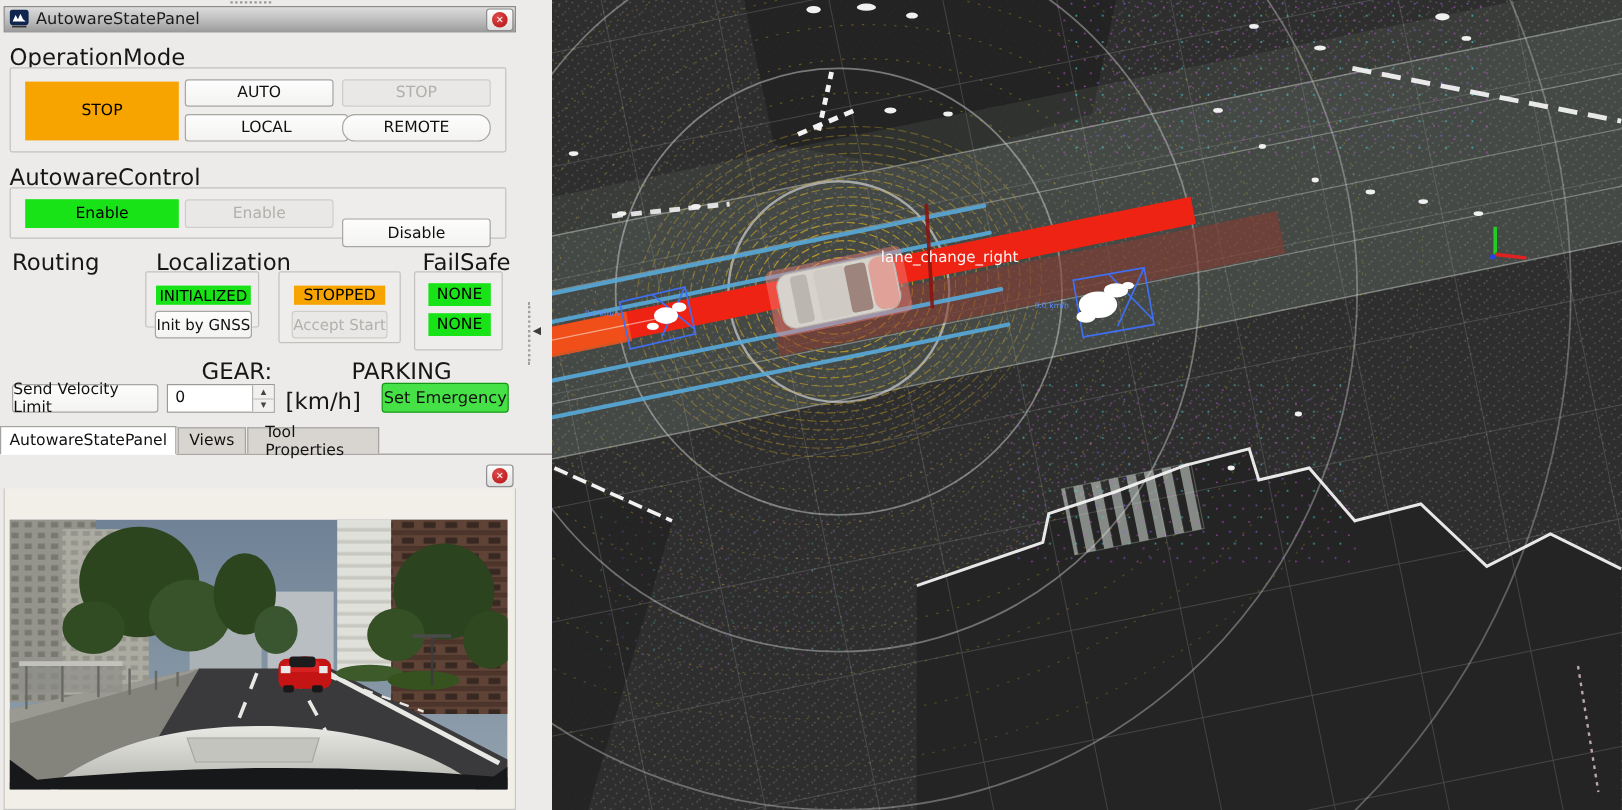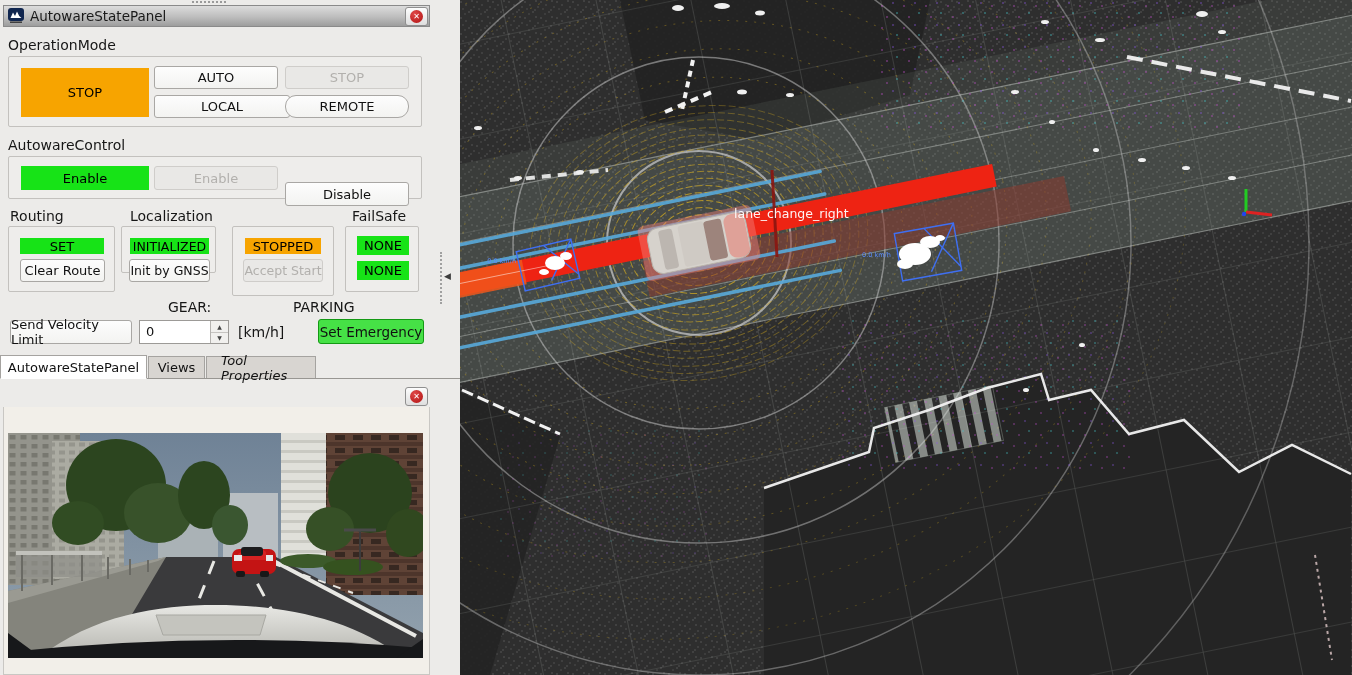--- a/index.html
+++ b/index.html
@@ -11,21 +11,21 @@
   .dock-handle{position:absolute;left:192px;top:1px;width:34px;height:4px;border-top:2px dotted #9a9a9a;}
   .titlebar{position:absolute;left:3px;width:427px;height:22px;
             background:linear-gradient(#dcdcdc,#bdbdbd 55%,#9d9d9d);
             border:1px solid #8a8a8a;display:flex;align-items:center;box-sizing:border-box;}
   .titlebar .ttl{margin-left:6px;font-size:13.5px;color:#1a1a1a;}
   .closebtn{position:absolute;right:3px;top:2px;width:21px;height:17px;border:1px solid #8f8f8f;border-radius:3px;
             background:linear-gradient(#fdfdfd,#dedede);display:flex;align-items:center;justify-content:center;cursor:pointer;}
   .closebtn .reddot{width:13px;height:13px;border-radius:50%;background:radial-gradient(circle at 35% 30%,#e04848,#b01212);
             color:#fff;font-size:8px;line-height:13px;text-align:center;font-weight:bold;}
   .paneicon{width:16px;height:16px;margin-left:4px;flex:0 0 auto;}
-  .seclabel{position:absolute;left:8px;font-size:14px;color:#161616;}
+  .seclabel{position:absolute;left:8px;font-size:19px;color:#161616;}
   .groupbox{position:absolute;border:1px solid #c3c1be;border-radius:2px;background:#eeedeb;box-sizing:border-box;}
   .qbtn{display:flex;align-items:center;justify-content:center;background:linear-gradient(#fdfdfd,#f3f3f1);
         border:1px solid #a9a7a4;border-radius:3px;font-size:13px;color:#111;cursor:pointer;box-sizing:border-box;}
   .qbtn.disabled{background:#e9e8e6;color:#b2b0ad;border-color:#cfcdca;cursor:default;}
   .chip{display:flex;align-items:center;justify-content:center;font-size:13px;color:#000;box-sizing:border-box;}
   .chip.green{background:#17e317;}
   .chip.orange{background:#f7a400;}
   .abs{position:absolute;}
   
   .spin{position:absolute;display:flex;background:#fff;border:1px solid #9c9a97;box-sizing:border-box;}
@@ -276,29 +276,25 @@
       <div class="chip green abs" style="left:12px;top:9px;width:128px;height:24px;">Enable</div>
       <div class="qbtn disabled abs" style="left:145px;top:9px;width:124px;height:24px;">Enable</div>
       <div class="qbtn abs" style="left:276px;top:9px;width:124px;height:24px;margin-top:16px;">Disable</div>
     </div>
 
     <div class="seclabel" style="left:10px;top:208px;">Routing</div>
     <div class="seclabel" style="left:130px;top:208px;">Localization</div>
     <div class="seclabel" style="left:233px;top:208px;margin-top:20px;">Motion</div>
     <div class="seclabel" style="left:352px;top:208px;">FailSafe</div>
 
-    <div class="groupbox" style="left:8px;top:226px;width:107px;height:66px;">
-      <div class="chip green abs" style="left:11px;top:11px;width:84px;height:16px;">SET</div>
-      <div class="qbtn abs" style="left:11px;top:32px;width:85px;height:23px;">Clear Route</div>
-    </div>
     <div class="groupbox" style="left:121px;top:226px;width:95px;height:47px;">
       <div class="chip green abs" style="left:8px;top:11px;width:79px;height:16px;font-size:12.5px;">INITIALIZED</div>
       <div class="qbtn abs" style="left:7px;top:32px;width:81px;height:23px;font-size:12.5px;">Init by GNSS</div>
     </div>
-    <div class="groupbox" style="left:232px;top:226px;width:102px;height:70px;padding-left:32px;">
+    <div class="groupbox" style="left:232px;top:226px;width:102px;height:60px;padding-left:32px;">
       <div class="chip orange abs" style="left:12px;top:11px;width:76px;height:16px;">STOPPED</div>
       <div class="qbtn disabled abs" style="left:10px;top:32px;width:80px;height:23px;font-size:12.5px;">Accept Start</div>
     </div>
     <div class="groupbox" style="left:345px;top:226px;width:74px;height:66px;">
       <div class="chip green abs" style="left:11px;top:9px;width:52px;height:19px;">NONE</div>
       <div class="chip green abs" style="left:11px;top:34px;width:52px;height:19px;">NONE</div>
     </div>
 
     <div class="seclabel" style="left:168px;top:299px;">GEAR:</div>
     <div class="seclabel" style="left:293px;top:299px;">PARKING</div>
@@ -310,21 +306,21 @@
         <div>▲</div>
         <div>▼</div>
       </div>
     </div>
     <div class="seclabel" style="left:238px;top:324px;">[km/h]</div>
     <div class="emerg abs" style="left:318px;top:319px;width:106px;height:25px;">Set Emergency</div>
 
     <div class="tabbar">
       <div class="tab active" style="width:147px;">AutowareStatePanel</div>
       <div class="tab" style="width:57px;">Views</div>
-      <div class="tab" style="width:110px;font-style:italic;">Tool Properties</div>
+      <div class="tab" style="width:110px;">Tool Properties</div>
     </div>
 
     <div class="splitter">
       <div class="dots"></div>
       <div class="arrow">◀</div>
     </div>
 
     <div class="closebtn" style="top:387px;right:32px;">
       <span class="reddot">✕</span>
     </div>

